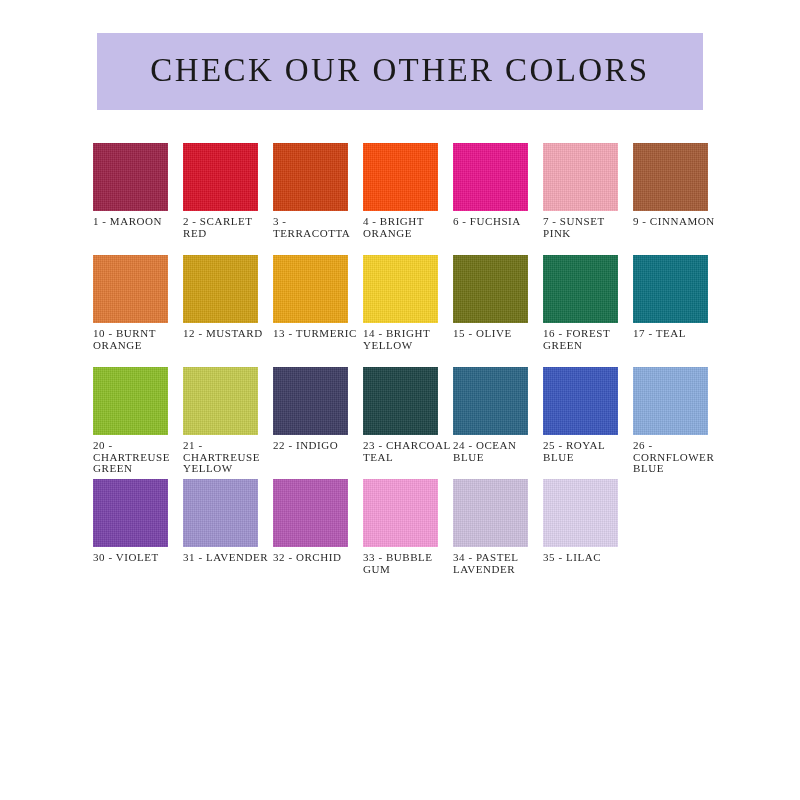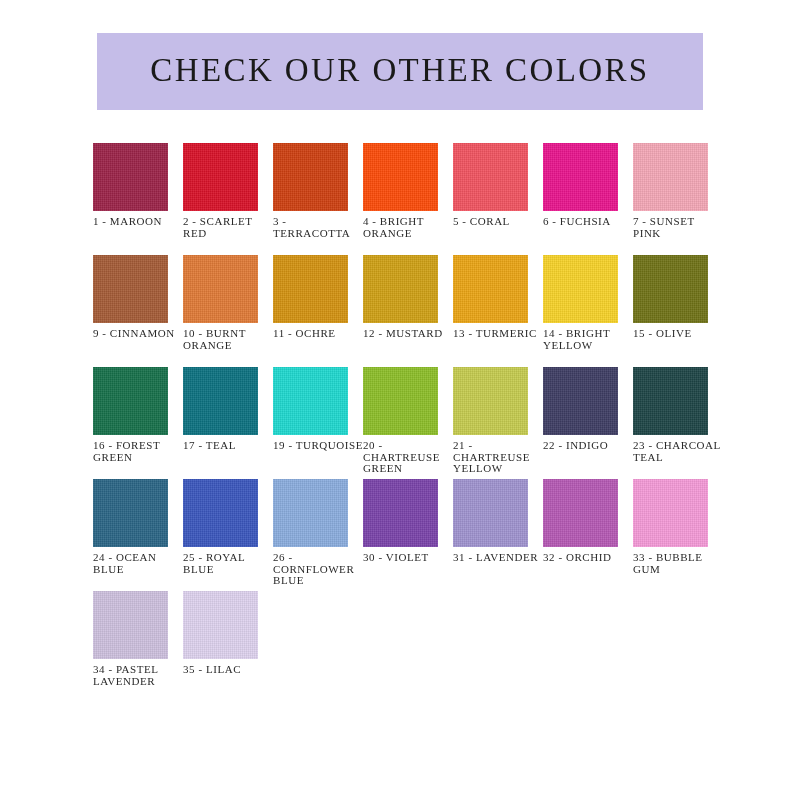--- a/index.html
+++ b/index.html
@@ -122,45 +122,37 @@
       <div class="cell">
         <div class="chip" style="background: rgb(206, 63, 16);"></div>
         <div class="label">3 - TERRACOTTA</div>
       </div>
       <div class="cell">
         <div class="chip" style="background: rgb(252, 75, 8);"></div>
         <div class="label">4 - BRIGHT
 ORANGE</div>
       </div>
       <div class="cell">
-        <div class="chip" style="background: rgb(241, 83, 96);"></div>
-        <div class="label">5 - CORAL</div>
-      </div>
-      <div class="cell">
         <div class="chip" style="background: rgb(232, 20, 141);"></div>
         <div class="label">6 - FUCHSIA</div>
       </div>
       <div class="cell">
         <div class="chip" style="background: rgb(244, 167, 182);"></div>
         <div class="label">7 - SUNSET PINK</div>
       </div>
       <div class="cell">
         <div class="chip" style="background: rgb(164, 91, 54);"></div>
         <div class="label">9 - CINNAMON</div>
       </div>
       <div class="cell">
         <div class="chip" style="background: rgb(224, 122, 54);"></div>
         <div class="label">10 - BURNT
 ORANGE</div>
       </div>
       <div class="cell">
-        <div class="chip" style="background: rgb(211, 146, 16);"></div>
-        <div class="label">11 - OCHRE</div>
-      </div>
-      <div class="cell">
         <div class="chip" style="background: rgb(207, 160, 20);"></div>
         <div class="label">12 - MUSTARD</div>
       </div>
       <div class="cell">
         <div class="chip" style="background: rgb(234, 164, 20);"></div>
         <div class="label">13 - TURMERIC</div>
       </div>
       <div class="cell">
         <div class="chip" style="background: rgb(247, 210, 40);"></div>
         <div class="label">14 - BRIGHT
@@ -173,24 +165,20 @@
       <div class="cell">
         <div class="chip" style="background: rgb(22, 112, 74);"></div>
         <div class="label">16 - FOREST
 GREEN</div>
       </div>
       <div class="cell">
         <div class="chip" style="background: rgb(11, 113, 128);"></div>
         <div class="label">17 - TEAL</div>
       </div>
       <div class="cell">
-        <div class="chip" style="background: rgb(30, 216, 207);"></div>
-        <div class="label">19 - TURQUOISE</div>
-      </div>
-      <div class="cell">
         <div class="chip" style="background: rgb(140, 190, 40);"></div>
         <div class="label">20 - CHARTREUSE
 GREEN</div>
       </div>
       <div class="cell">
         <div class="chip" style="background: rgb(197, 203, 78);"></div>
         <div class="label">21 - CHARTREUSE
 YELLOW</div>
       </div>
       <div class="cell">

